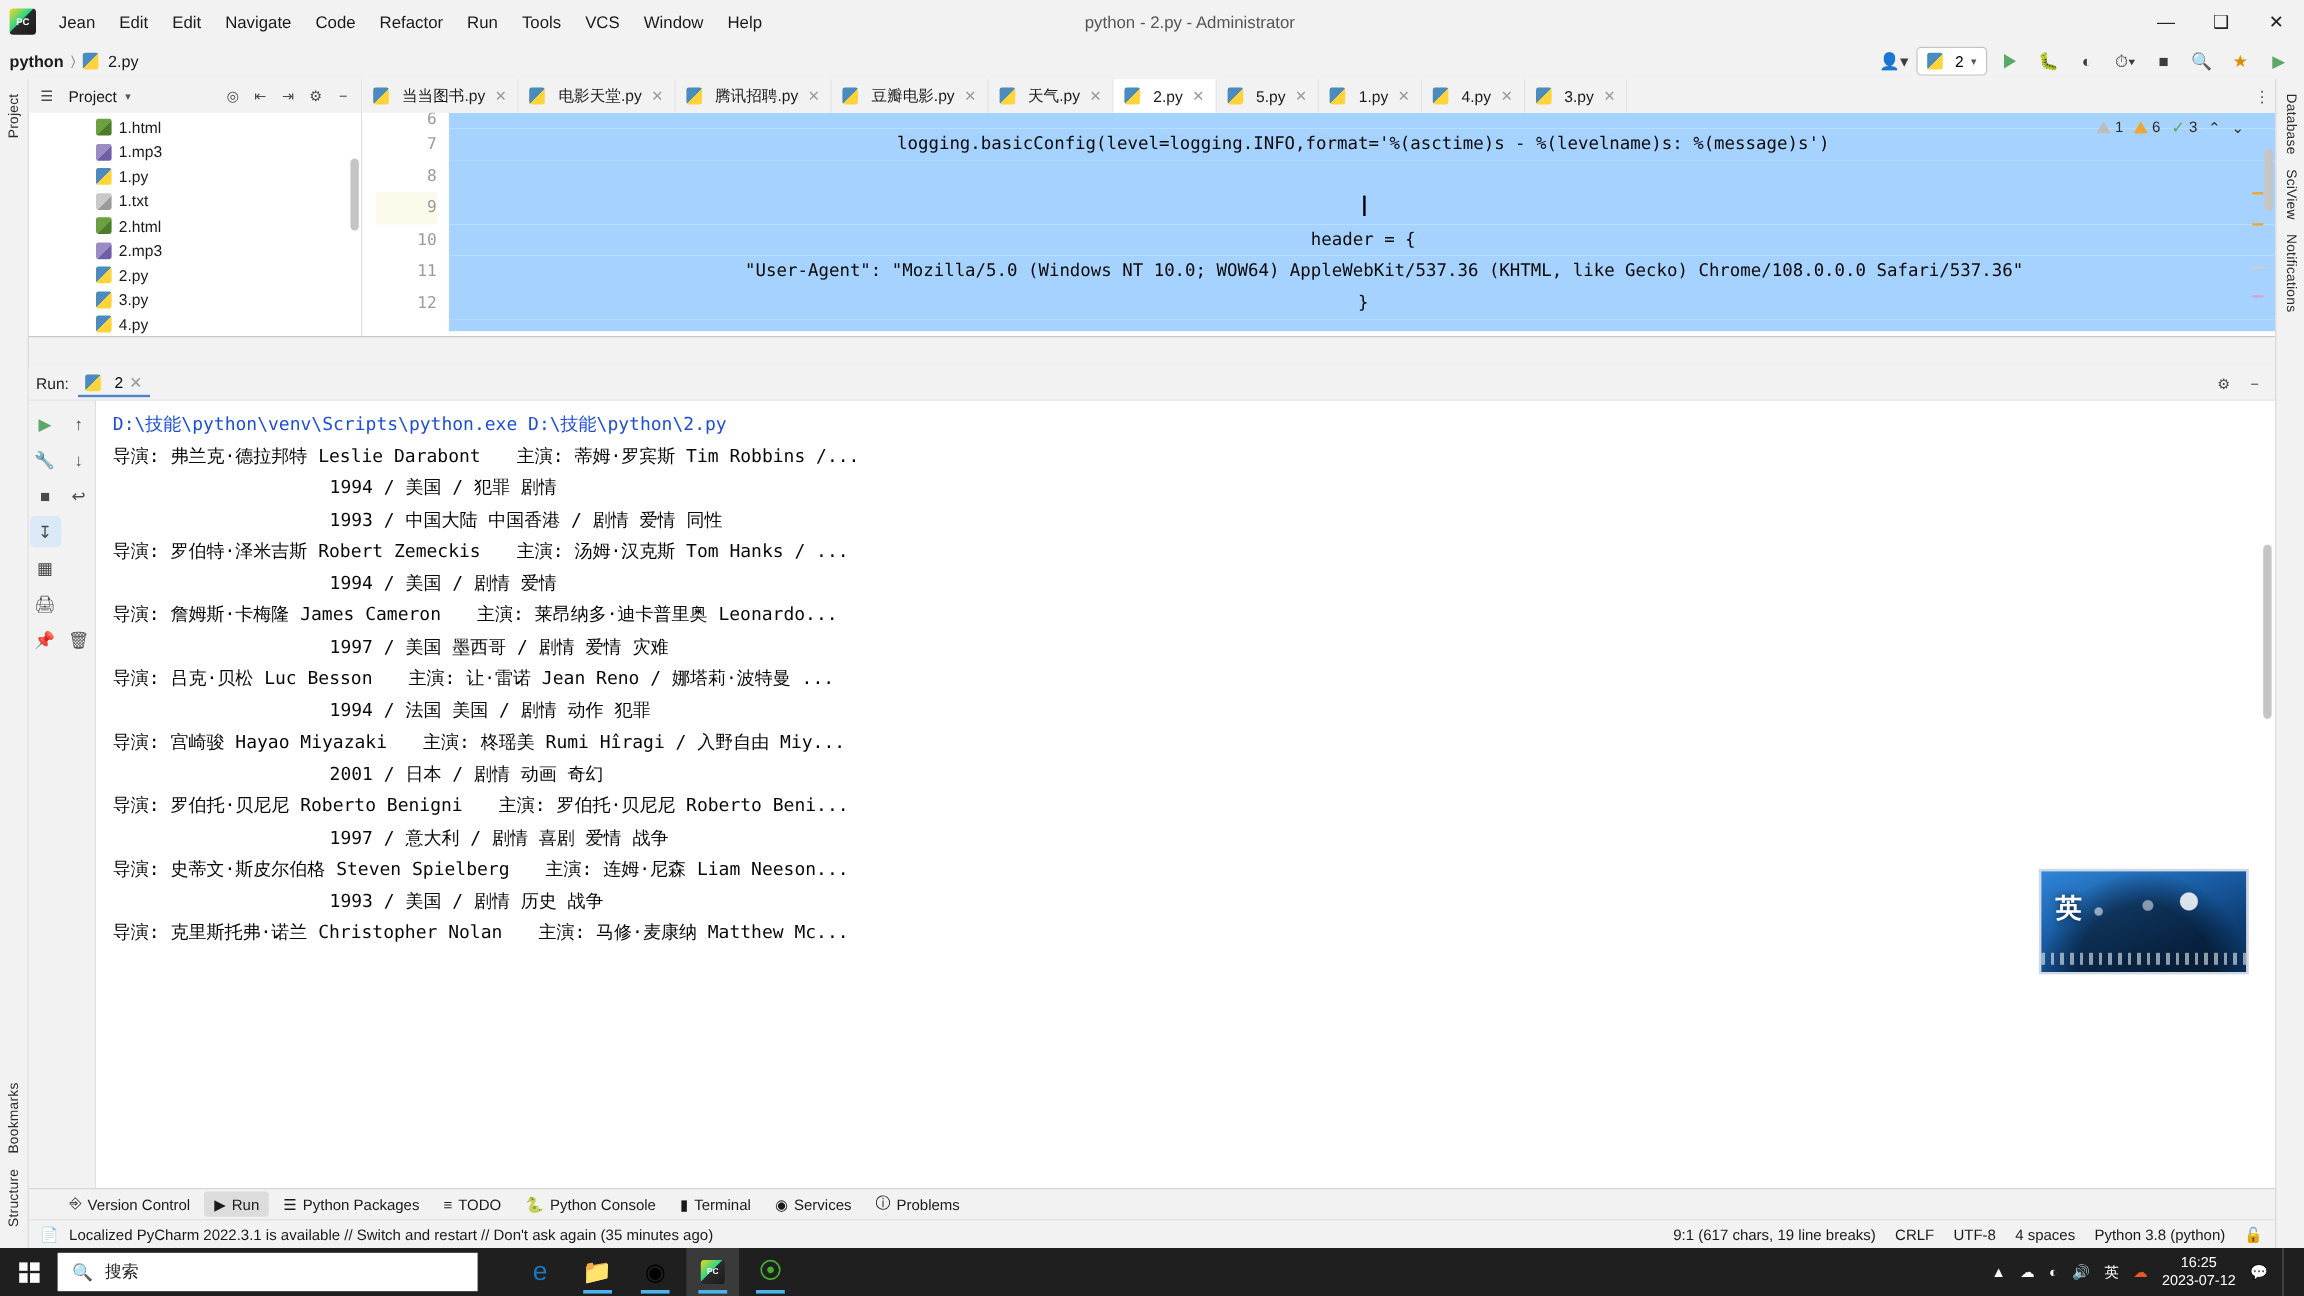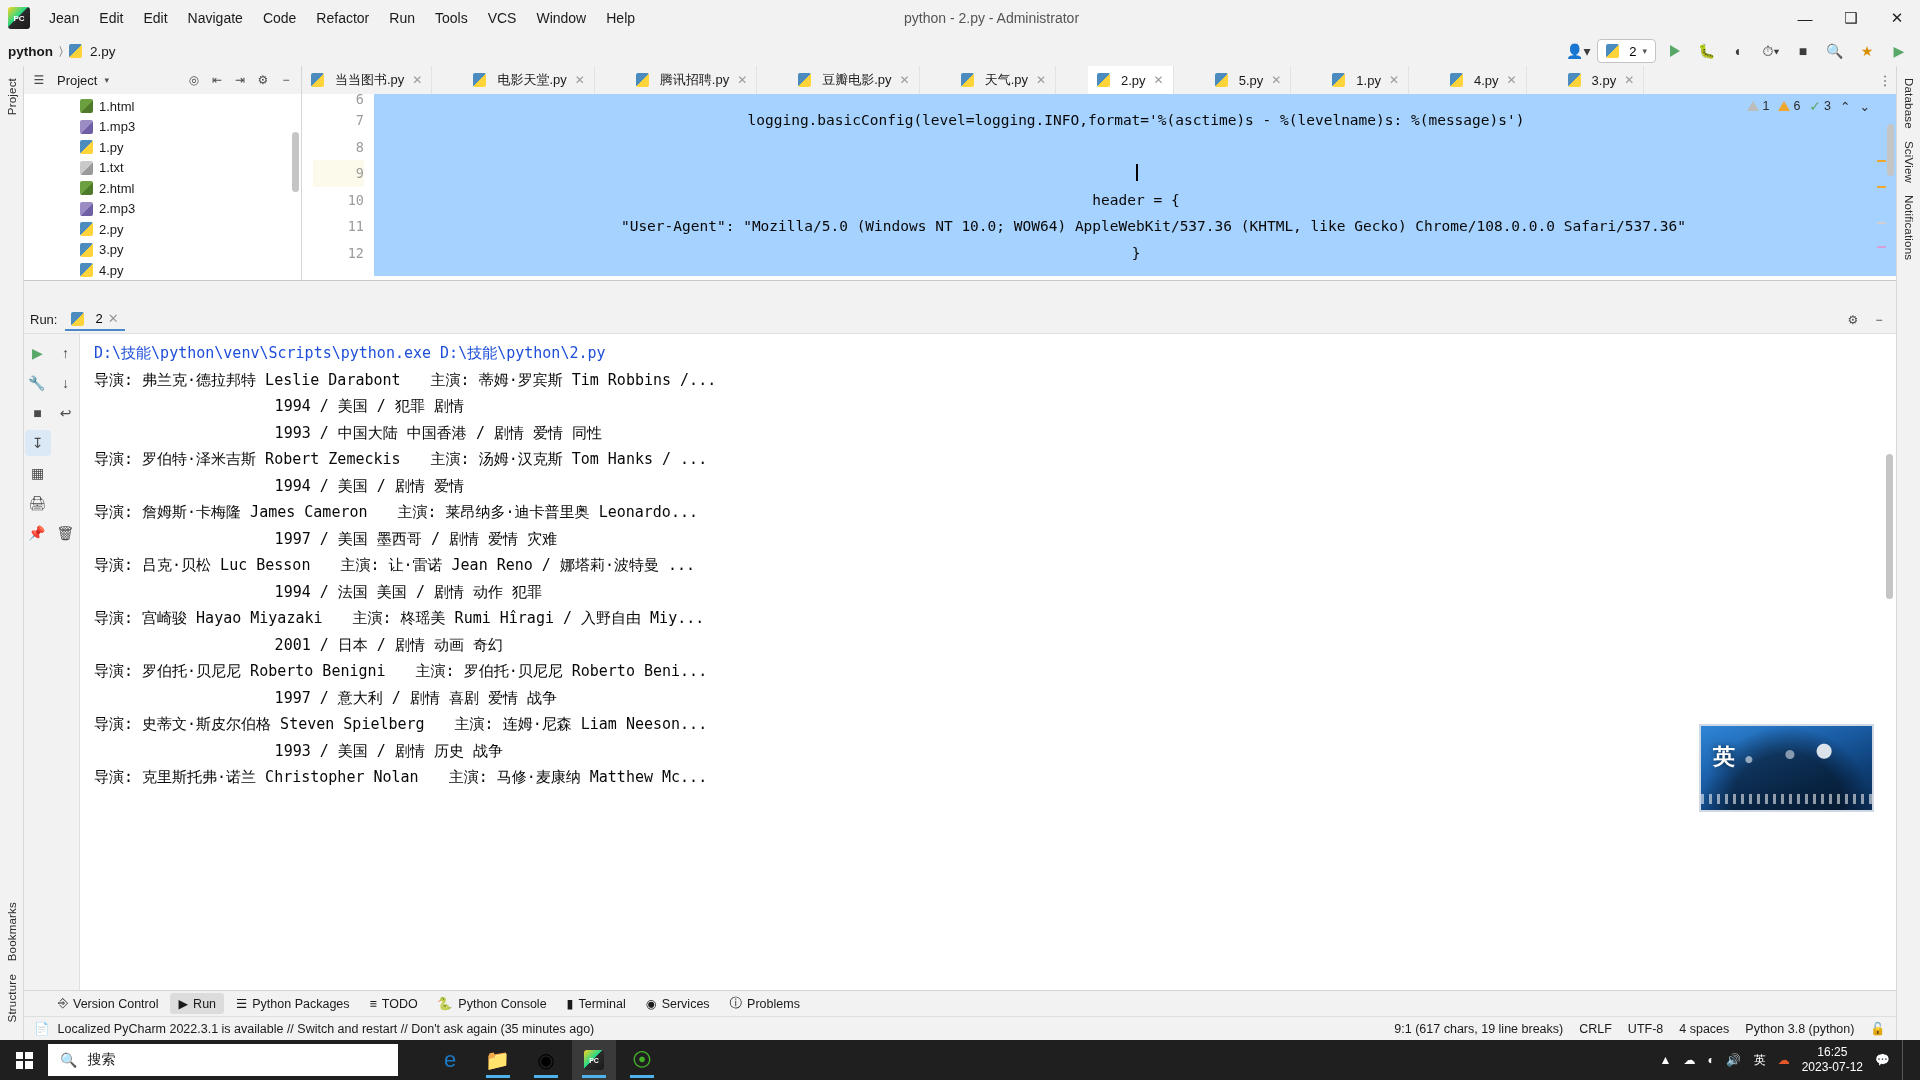--- a/index.html
+++ b/index.html
@@ -57,21 +57,21 @@
   .tnode { display: flex; align-items: center; height: 20.5px; padding-left: 56px; font-size: 13px; color: #1a1a1a; white-space: nowrap; }
   .fic { width: 13px; height: 14px; margin-right: 6px; border-radius: 2px; flex: none; }
   .fic.html { background: linear-gradient(135deg,#6c9f3f 0 55%, #4f7a2a 55% 100%); }
   .fic.mp3 { background: linear-gradient(135deg,#9b8cc4 0 55%, #6f5fa5 55% 100%); }
   .fic.py { background: linear-gradient(135deg,#4b8bbe 0 50%, #ffd43b 50% 100%); }
   .fic.txt { background: linear-gradient(135deg,#c9c9c9 0 55%, #9a9a9a 55% 100%); }
   .tree-scroll { position: absolute; right: 2px; top: 38px; width: 7px; height: 60px; background: #c5c5c5; border-radius: 4px; }
 
   
   .editor { flex: 1; background: #fff; display: flex; flex-direction: column; min-width: 0; }
-  .tabs { height: 28px; background: #f2f2f2; display: flex; align-items: stretch; overflow: hidden; gap: 32px; }
+  .tabs { height: 28px; background: #f2f2f2; display: flex; align-items: stretch; overflow: hidden; }
   .tab { display: flex; align-items: center; gap: 5px; padding: 0 9px; font-size: 13px; color: #1a1a1a;
     white-space: nowrap; border-right: 1px solid #e3e3e3; }
   .tab.active { background: #fff; }
   .tab .x { color: #999; font-size: 12px; margin-left: 3px; }
   .tabs-more { margin-left: auto; width: 22px; display: flex; align-items: center; justify-content: center; color: #555; }
 
   .codewrap { flex: 1; display: flex; position: relative; overflow: hidden;
     font-family: "DejaVu Sans Mono", monospace; font-size: 14.5px; }
   .gutter { width: 72px; background: #fff; text-align: right; padding-right: 10px; color: #9b9b9b;
     font-size: 13.5px; flex: none; position: relative; }

